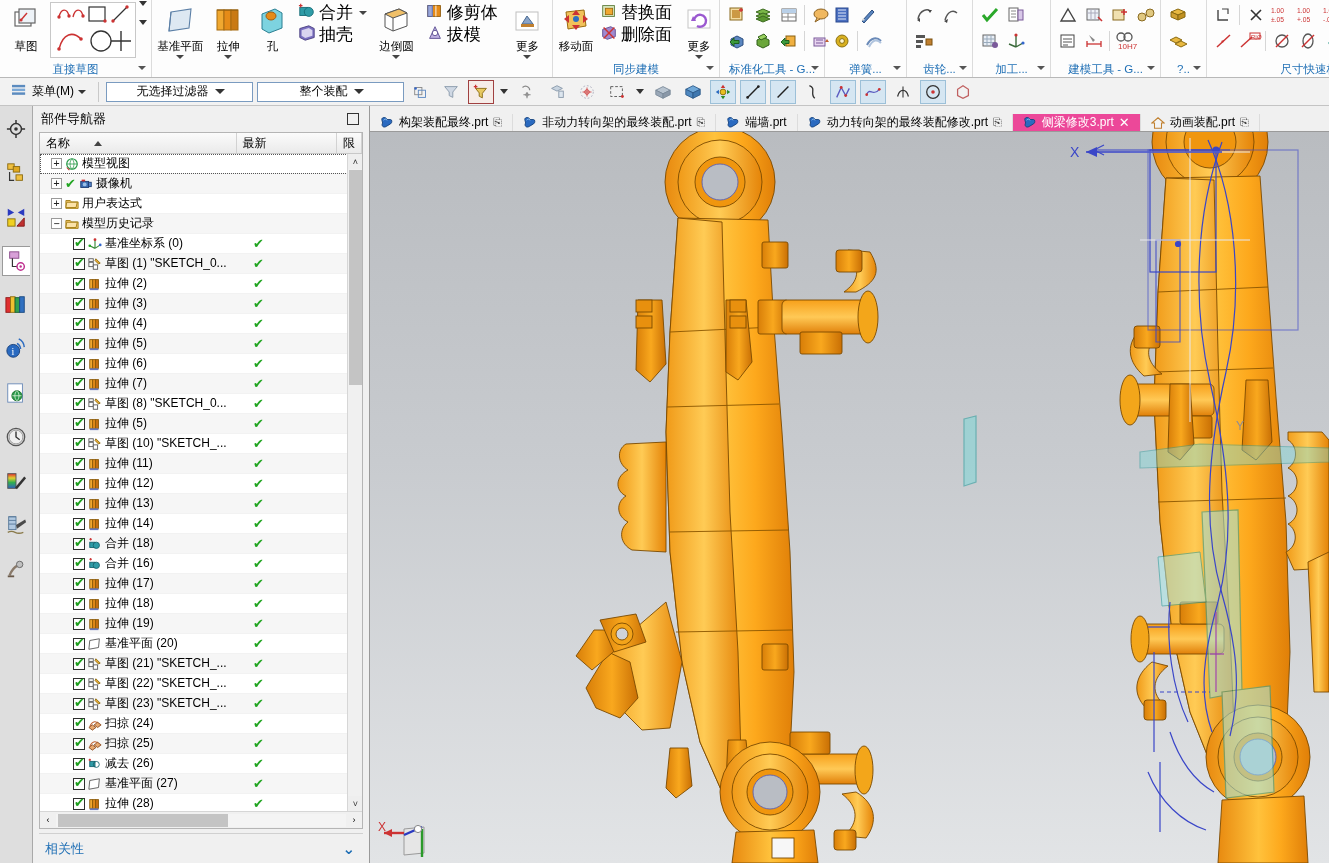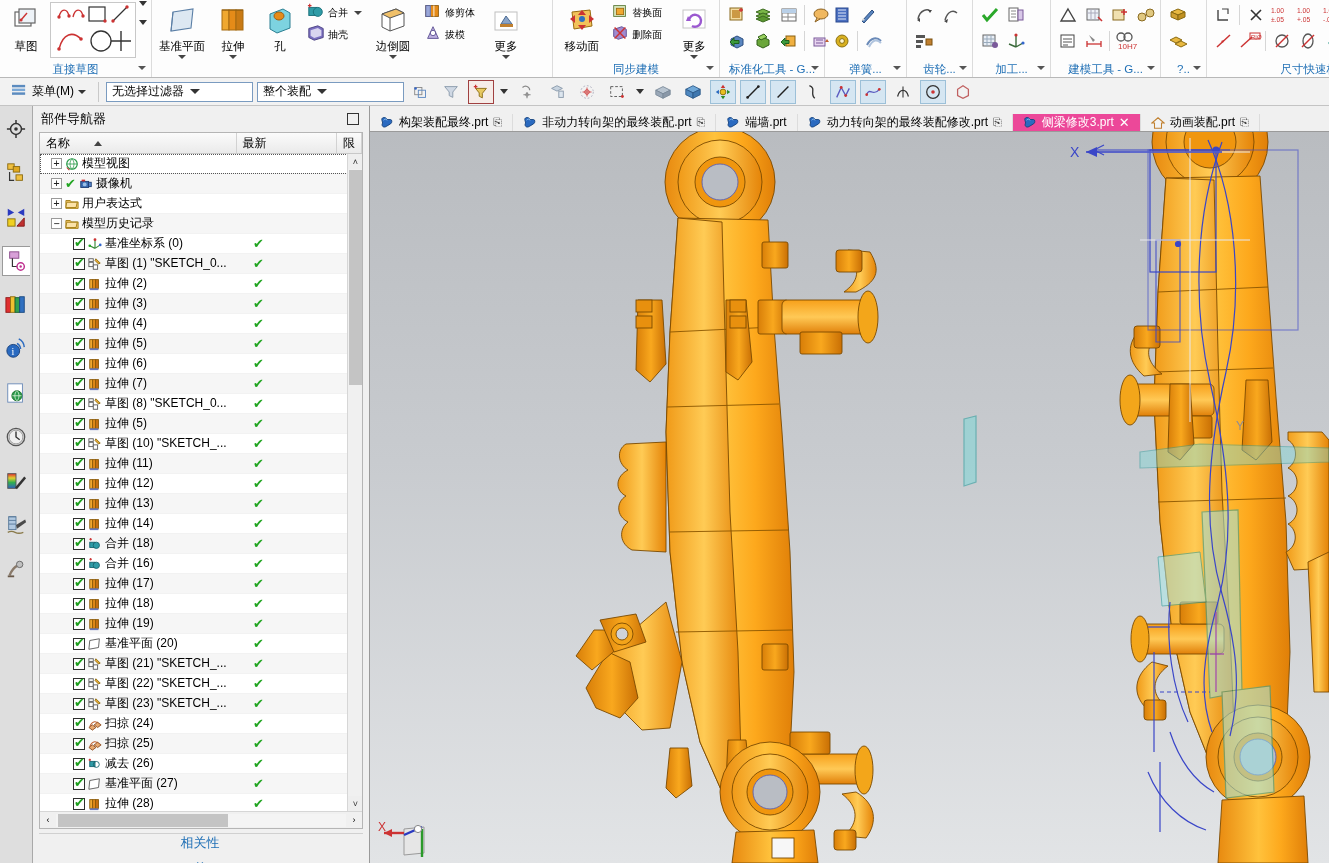--- a/index.html
+++ b/index.html
@@ -45,21 +45,21 @@
     width: 46px; display: flex; flex-direction: column; align-items: center;
     padding-top: 2px;
   }
   .bigbtn .glyph { height: 36px; display: flex; align-items: center; justify-content: center; }
   .bigbtn .cap { font-size: 11.5px; white-space: nowrap; }
   .bigbtn .dd { width: 0; height: 0; margin-top: 1px;
     border-left: 4px solid transparent; border-right: 4px solid transparent;
     border-top: 4px solid #444; }
   .smcol { display: flex; flex-direction: column; gap: 1px; padding-top: 1px; }
   .smbtn { display: flex; align-items: center; gap: 3px; padding: 1px 3px; height: 21px; }
-  .smbtn .cap { font-size: 10px; white-space: nowrap; }
+  .smbtn .cap { font-size: 17px; white-space: nowrap; }
   .smbtn .dd { width: 0; height: 0; margin-left: 3px;
     border-left: 4px solid transparent; border-right: 4px solid transparent;
     border-top: 4px solid #444; }
   .icongrid { display: flex; flex-direction: column; gap: 2px; padding: 2px 1px 0 1px; }
   .iconrow { display: flex; gap: 1px; align-items: center; }
   .ibox { width: 25px; height: 24px; display: flex; align-items: center; justify-content: center; }
   .vsep { width: 1px; background: #d6d6d6; align-self: stretch; margin: 2px 2px; }
 
   
   .sketchbox { border: 1px solid #c8c8c8; background: #fff; width: 86px; height: 56px;
@@ -71,21 +71,21 @@
   .selbar {
     position: absolute; left: 0; top: 78px; width: 1329px; height: 28px;
     background: #f2f2f2; border-bottom: 1px solid #c4c4c4;
     display: flex; align-items: center; padding-left: 6px; gap: 4px;
   }
   .menu-btn { display: flex; align-items: center; gap: 4px; padding: 2px 5px; height: 22px; }
   .menu-btn .cap { font-size: 12px; }
   .menu-btn .dd { width:0;height:0;border-left:4px solid transparent;border-right:4px solid transparent;border-top:4px solid #333;}
   .combo {
     height: 20px; background: #fff; border: 1px solid #7a9bc0;
-    display: flex; align-items: center; justify-content: flex-start;
+    display: flex; align-items: center; justify-content: center;
     padding: 0 3px 0 5px; font-size: 12px;
   }
   .combo .dd { width:0;height:0;border-left:5px solid transparent;border-right:5px solid transparent;border-top:5px solid #333; margin-left: 6px;}
   .sbsep { width: 1px; height: 20px; background: #c9c9c9; margin: 0 3px; }
   .sbicon { width: 26px; height: 24px; display: flex; align-items: center; justify-content: center; }
   .sbicon.hl { background: #d5e6f2; border: 1px solid #9cc0d8; }
   .sbicon.sel { border: 1px solid #a04040; background: #f6ece8; }
 
   
   .rail {
@@ -134,21 +134,21 @@
   .vsbtn { width: 15px; height: 15px; display:flex;align-items:center;justify-content:center;
       background: #eee; font-size: 9px; color:#333; }
   .vsthumb { position: absolute; left: 1px; width: 13px; background: #c4c4c4; }
   .hscroll { height: 17px; background: #f0f0f0; border-top: 1px solid #d6d6d6;
      display: flex; align-items: center; flex: none; }
   .hsbtn { width: 16px; height: 15px; display:flex;align-items:center;justify-content:center; font-size: 9px; }
   .hstrack { flex: 1; height: 13px; background: #f4f4f4; position: relative; }
   .hsthumb { position: absolute; left: 2px; top: 0; height: 13px; width: 170px; background: #c4c4c4; }
   .nav-section { height: 30px; margin: 4px 6px 0 6px; display: flex; align-items: center;
       justify-content: space-between; border-top: 1px solid #d0d0d0; padding: 0 8px 0 6px;
-      color: #1f6fb5; font-size: 13px; flex-direction: column; }
+      color: #1f6fb5; font-size: 13px; }
   .chev { color: #1f6fb5; font-size: 15px; font-weight: bold; }
 
   
   .tabbar {
     position: absolute; left: 370px; top: 106px; width: 959px; height: 26px;
     background: #f0f0f0; display: flex; align-items: flex-end; overflow: hidden;
     border-bottom: 1px solid #9a9a9a;
   }
   .tab { display: flex; align-items: center; gap: 5px; padding: 0 10px;
       font-size: 12px; white-space: nowrap; border-right: 1px solid #dcdcdc; }

